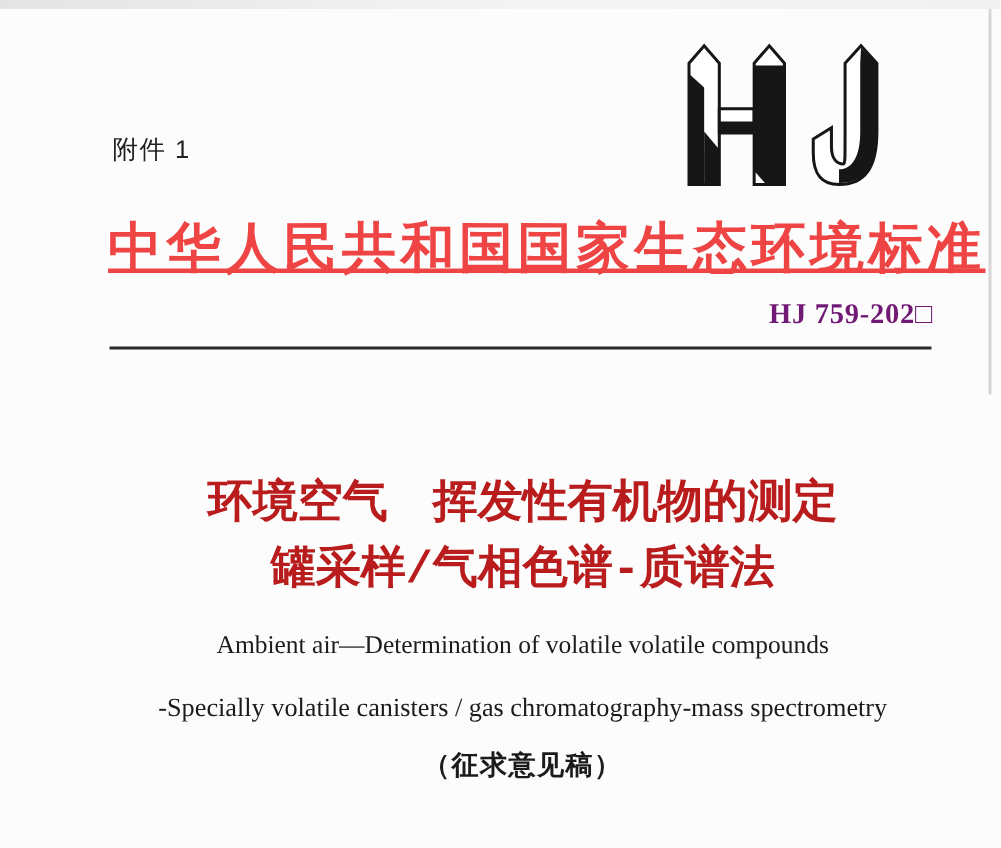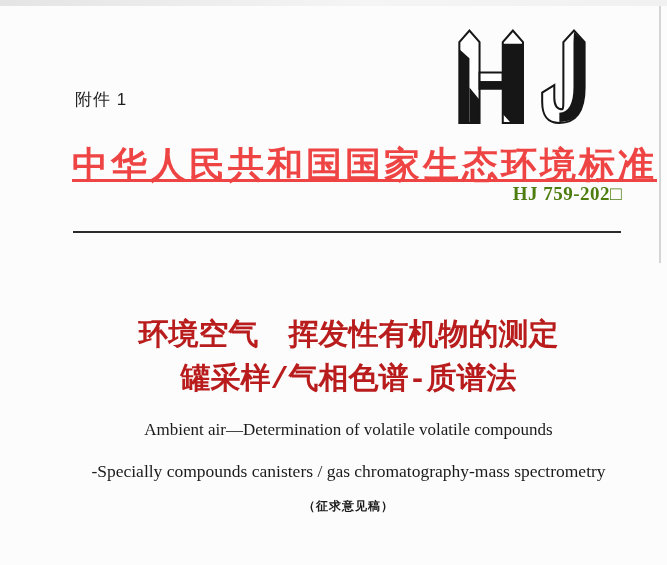--- a/index.html
+++ b/index.html
@@ -26,37 +26,37 @@
     font-weight: 400; font-size: 17px; letter-spacing: 1px;
     color: #1f1f1f;
   }
   .hj-logo { position: absolute; left: 457px; top: 27px; width: 136px; height: 99px; }
   .heading {
     position: absolute; left: 72px; top: 141px; margin: 0;
     font-size: 36px; font-weight: 600; letter-spacing: 3px;
     white-space: nowrap; color: #ef4444; text-decoration: underline;
   }
   .codes { position: absolute; right: 45px; top: 183px; text-align: right; }
-  .std-code { font-size: 19px; font-weight: 700; line-height: 21px; letter-spacing: .5px; color: #4d7c0f; }
+  .std-code { font-size: 19px; font-weight: 700; line-height: 21px; letter-spacing: .5px; color: #701a75; margin-top: 16px; }
   .replaces { font-size: 16px; font-weight: 500; line-height: 19px; margin-top: 3px; color: #1c1c1c; }
   .rule { position: absolute; left: 73px; top: 231px; width: 548px; height: 2.4px; background: #2b2b2b; }
   .centered { position: absolute; left: 30px; width: 637px; text-align: center; white-space: nowrap; }
   .title-cn {
     font-family: Liberation Mono, monospace;
     font-weight: 700; font-size: 30px; color: #b91c1c;
   }
   .cn1 { top: 314px; }
   .cn2 { top: 358px; }
   .title-en { font-size: 17px; color: #1b1b1b; }
   .en1 { top: 420px; }
   .en2 { top: 461px; font-size: 17.5px; }
   .draft {
     top: 498px;
     font-family: "Liberation Sans", "DejaVu Sans", sans-serif;
-    font-weight: 600; font-size: 12px; letter-spacing: 1px; color: #1b1b1b; text-align: center;
+    font-weight: 600; font-size: 18px; letter-spacing: 1px; color: #1b1b1b; text-align: center;
   }
   .sr-only {
     position: absolute; width: 1px; height: 1px; overflow: hidden;
     clip: rect(0 0 0 0); white-space: nowrap;
   }
 </style>
 </head>
 <body>
 
 <div class="scan-top-smudge"></div>
@@ -87,17 +87,17 @@
 <div class="codes">
   <div class="std-code">HJ 759-202□</div>
 </div>
 
 <div class="rule"></div>
 
 <div class="centered title-cn cn1">环境空气　挥发性有机物的测定</div>
 <div class="centered title-cn cn2">罐采样/气相色谱-质谱法</div>
 
 <div class="centered title-en en1">Ambient air—Determination of volatile volatile compounds</div>
-<div class="centered title-en en2">-Specially compounds canisters / gas chromatography-mass spectrometry</div>
+<div class="centered title-en en2">-Specially volatile canisters / gas chromatography-mass spectrometry</div>
 
 <div class="centered draft">（征求意见稿）</div>
 
 <div class="page-edge"></div>
 
 </body></html>

